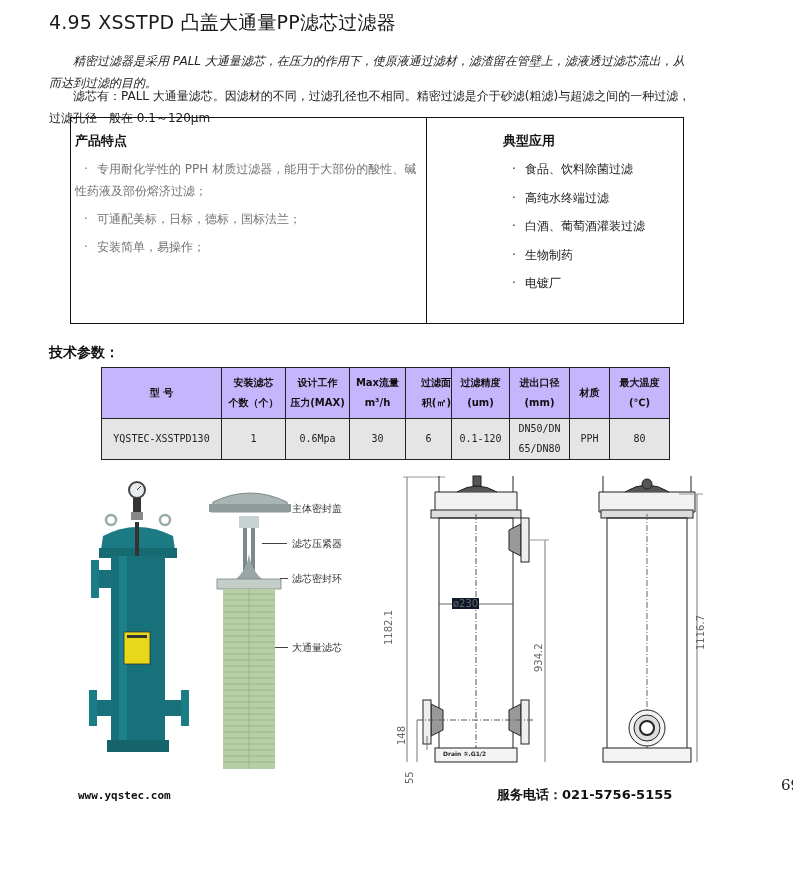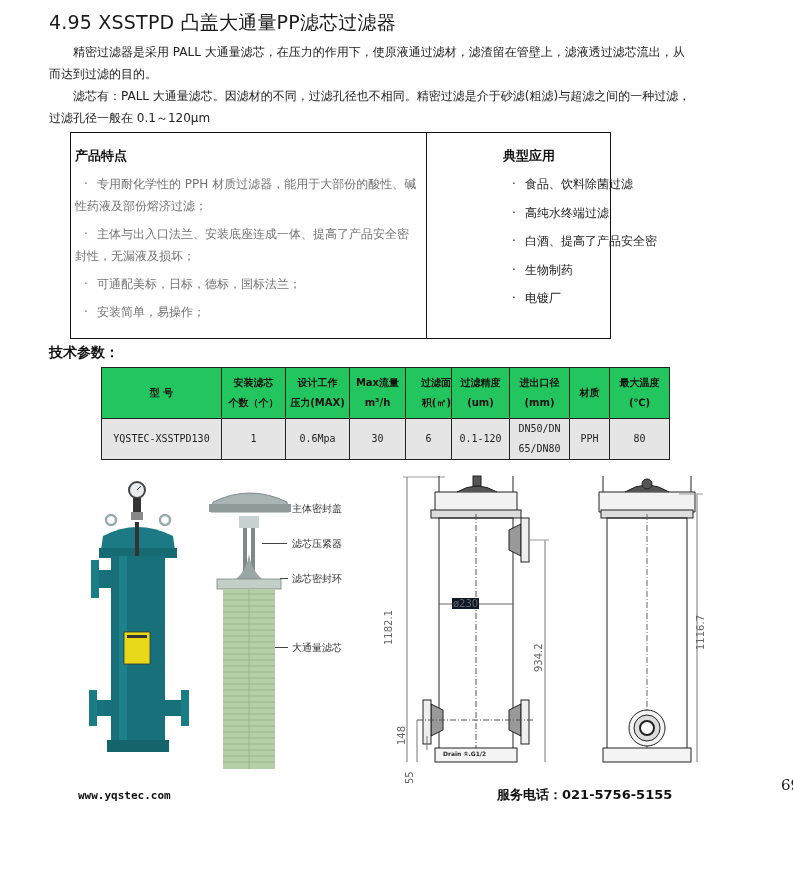--- a/index.html
+++ b/index.html
@@ -3,84 +3,80 @@
 <meta charset="utf-8">
 <style>
   * { box-sizing: border-box; margin: 0; padding: 0; }
   html, body { width: 793px; height: 870px; background: #ffffff; overflow: hidden; }
   body { position: relative; font-family: "DejaVu Sans", sans-serif; color: #111; }
 
   .title { position: absolute; left: 49px; top: 10px; font-size: 19px; color: #1a1a1a; letter-spacing: 0.2px; }
   .para { position: absolute; left: 49px; width: 700px; font-size: 12px; line-height: 22px; color: #222; }
   .para .indent { display: inline-block; width: 24px; }
 
-  .feature-box { position: absolute; left: 70px; top: 132px; width: 541px; height: 207px; border: 1.5px solid #111; }
+  .feature-box { position: absolute; left: 70px; top: 117px; width: 614px; height: 207px; border: 1.5px solid #111; }
   .feature-box .divider { position: absolute; left: 355px; top: 0; bottom: 0; border-left: 1.5px solid #111; }
   .col-left { position: absolute; left: 4px; top: 14px; width: 350px; }
   .col-right { position: absolute; left: 432px; top: 14px; width: 210px; }
   .box-heading { font-size: 13px; font-weight: bold; color: #111; margin-bottom: 8px; }
   .feat-item { font-size: 12px; line-height: 22px; color: #737373; margin-bottom: 6px; }
   .app-item { font-size: 12px; line-height: 22px; color: #222; margin-bottom: 6.5px; }
   .bullet { display: inline-block; width: 22px; text-align: center; }
 
   .tech-heading { position: absolute; left: 49px; top: 344px; font-size: 14px; font-weight: bold; color: #111; }
 
   table.spec { position: absolute; left: 101px; top: 367px; border-collapse: collapse; font-size: 10px; }
   table.spec th, table.spec td { border: 1px solid #222; text-align: center; vertical-align: middle; }
-  table.spec th { background: #22c55e; color: #111; font-weight: bold; height: 51px; line-height: 20px; font-size: 10px; margin-top: 44px; }
+  table.spec th { background: #c4b5fd; color: #111; font-weight: bold; height: 51px; line-height: 20px; font-size: 10px; margin-top: 44px; }
   table.spec td { background: #e5e5e5; height: 41px; line-height: 20px; font-family: "DejaVu Sans Mono", monospace; font-size: 10px; color: #222; }
 
   .figure { position: absolute; }
   .callout { position: absolute; font-family: "DejaVu Serif", serif; font-size: 10px; color: #333; }
   .callout-line { position: absolute; height: 1px; background: #444; }
 
   .dim-text { position: absolute; font-size: 10px; color: #666; transform-origin: left top; }
 
   .footer-url { position: absolute; left: 78px; top: 789px; font-family: "DejaVu Sans Mono", monospace; font-weight: bold; font-size: 11px; color: #111; text-align: center; }
   .footer-phone { position: absolute; left: 497px; top: 786px; font-weight: bold; font-size: 13px; color: #111; }
   .page-num { position: absolute; left: 733px; top: 776px; font-size: 15px; color: #222; font-family: "DejaVu Serif", serif; margin-left: 48px; }
 </style>
 </head>
 <body>
 
 <div class="title">4.95 XSSTPD 凸盖大通量PP滤芯过滤器</div>
 
-<div class="para" style="top:41px;">
+<div class="para" style="top:50px;font-style:italic;">
   <div><span class="indent"></span><span>精密过滤器是采用 PALL 大通量滤芯，在压力的作用下，使原液通过滤材，滤渣留在管壁上，滤液透过滤芯流出，从</span></div>
   <div>而达到过滤的目的。</div>
 </div>
 <div class="para" style="top:85px;">
   <div><span class="indent"></span><span>滤芯有：PALL 大通量滤芯。因滤材的不同，过滤孔径也不相同。精密过滤是介于砂滤(粗滤)与超滤之间的一种过滤，</span></div>
   <div>过滤孔径一般在 0.1～120μm</div>
 </div>
 
 <div class="feature-box">
   <div class="divider"></div>
   <div class="col-left">
     <div class="box-heading">产品特点</div>
     <div class="feat-item">
       <div><span class="bullet">·</span><span>专用耐化学性的 PPH 材质过滤器，能用于大部份的酸性、碱</span></div>
       <div>性药液及部份熔济过滤；</div>
-    </div>
-    <div class="feat-item">
-      <div><span class="bullet">·</span><span>主体与出入口法兰、安装底座连成一体、提高了产品安全密</span></div>
-      <div>封性，无漏液及损坏；</div>
     </div>
     <div class="feat-item">
       <div><span class="bullet">·</span><span>可通配美标，日标，德标，国标法兰；</span></div>
     </div>
     <div class="feat-item">
       <div><span class="bullet">·</span><span>安装简单，易操作；</span></div>
     </div>
   </div>
   <div class="col-right">
     <div class="box-heading">典型应用</div>
     <div class="app-item"><span class="bullet">·</span><span>食品、饮料除菌过滤</span></div>
     <div class="app-item"><span class="bullet">·</span><span>高纯水终端过滤</span></div>
-    <div class="app-item"><span class="bullet">·</span><span>白酒、提高了产品安全密</span></div>
+    <div class="app-item"><span class="bullet">·</span><span>白酒、葡萄酒灌装过滤</span></div>
     <div class="app-item"><span class="bullet">·</span><span>生物制药</span></div>
     <div class="app-item"><span class="bullet">·</span><span>电镀厂</span></div>
   </div>
 </div>
 
 <div class="tech-heading">技术参数：</div>
 
 <table class="spec">
   <thead>
     <tr>

